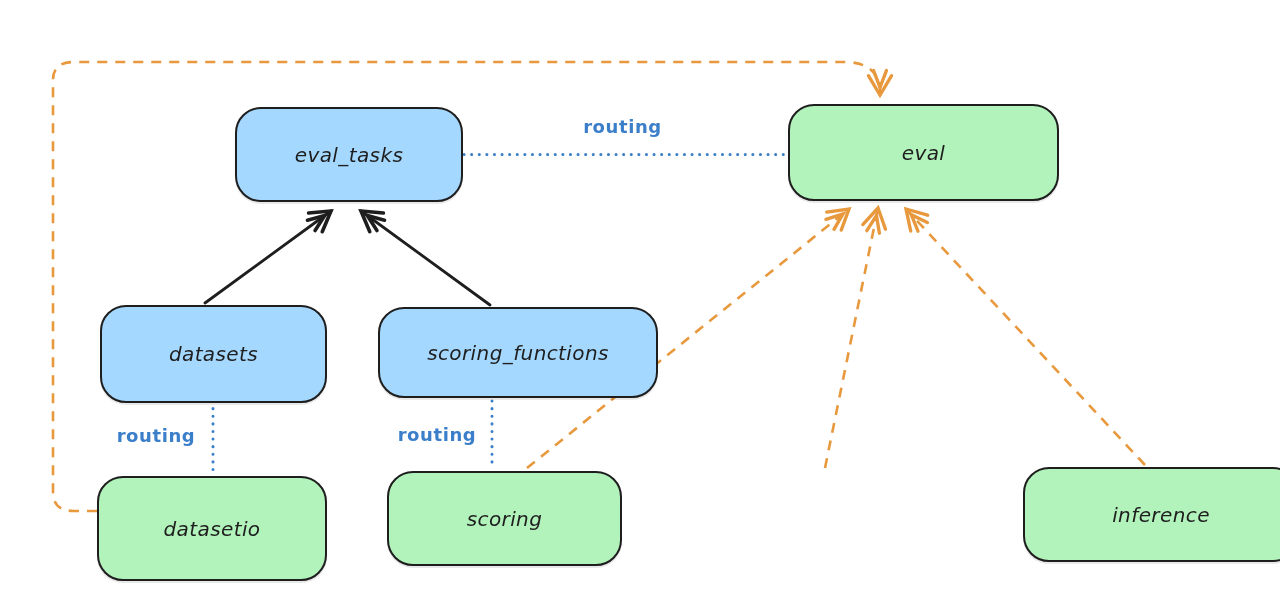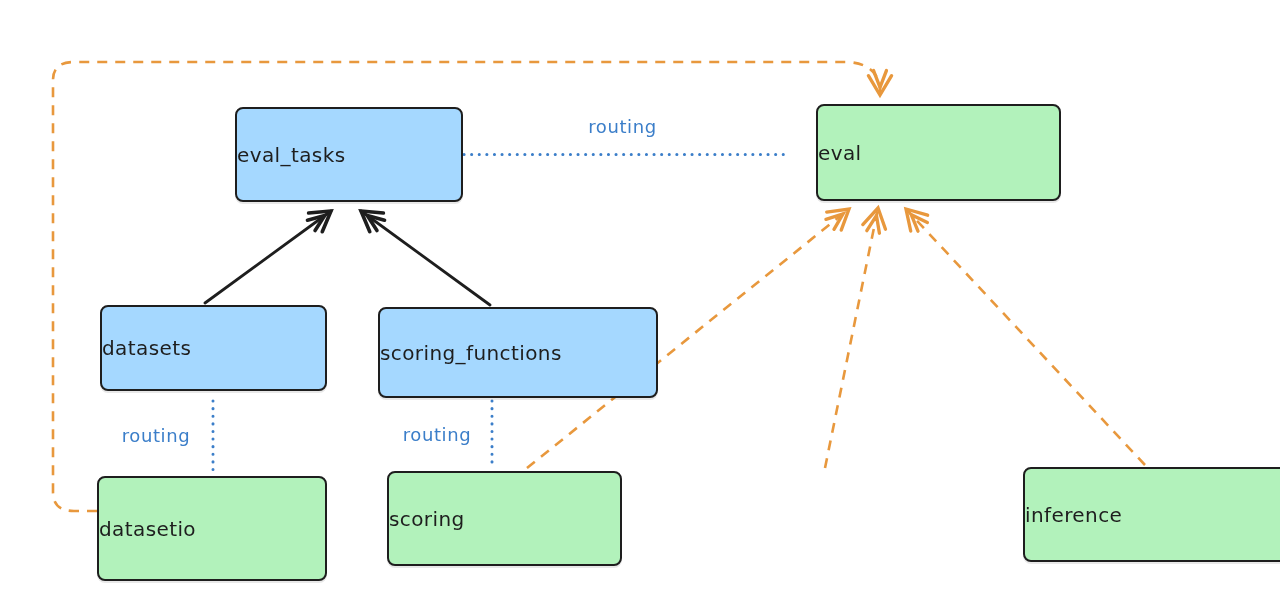--- a/index.html
+++ b/index.html
@@ -11,32 +11,33 @@
     --background:#ffffff;
   }
   *{box-sizing:border-box;margin:0;padding:0;}
   html,body{width:1280px;height:596px;background:var(--background);}
   body{font-family:"DejaVu Sans","Liberation Sans",sans-serif;}
   .canvas{position:relative;width:1280px;height:596px;background:var(--background);overflow:hidden;}
   .edges{position:absolute;left:0;top:0;width:1280px;height:596px;}
   .node{
     position:absolute;
     border:2.5px solid var(--node-stroke);
-    border-radius:8px;
-    display:flex;align-items:center;
+    border-radius:26px;
+    display:flex;align-items:center;justify-content:center;
     font-size:20px;color:var(--node-stroke);
     letter-spacing:0.4px;
     box-shadow:0 2px 0 rgba(30,30,30,0.10);
+    font-style:italic;
   }
   .node.blue{background:var(--blue-fill);}
   .node.green{background:var(--green-fill);}
   .edge-label{
     position:absolute;
     color:var(--blue-edge);
-    font-size:18px;font-weight:400;
+    font-size:18px;font-weight:700;
     letter-spacing:0.6px;
     text-align:center;
   }
   .edge-solid{stroke:var(--node-stroke);stroke-width:2.8;fill:none;stroke-linecap:round;}
   .edge-dotted{stroke:var(--blue-edge);stroke-width:3;fill:none;stroke-linecap:round;stroke-dasharray:0.1 7.5;}
   .edge-dashed{stroke:var(--orange-edge);stroke-width:2.6;fill:none;stroke-linecap:butt;stroke-dasharray:10 8;}
   .ah-black{stroke:var(--node-stroke);stroke-width:2.8;fill:none;stroke-linecap:round;}
   .ah-orange{stroke:var(--orange-edge);stroke-width:2.6;fill:none;stroke-linecap:round;}
 </style>
 </head>
@@ -66,25 +67,25 @@
     <path class="edge-dashed" d="M 97 511 L 74 511 Q 53 511 53 492 L 53 80 Q 53 62 74 62 L 848 62 Q 877 64 880 88 L 880 95" marker-end="url(#arrow-orange)"></path>
     <path class="edge-dashed" d="M 527 468 L 849 209" marker-end="url(#arrow-orange)"></path>
     <path class="edge-dashed" d="M 825 468 L 878 208" marker-end="url(#arrow-orange)"></path>
     <path class="edge-dashed" d="M 1145 465 L 906 209" marker-end="url(#arrow-orange)"></path>
   </svg>
 
   <div class="node blue" style="left:235px;top:107px;width:228px;height:95px;">
     <span>eval_tasks</span>
   </div>
 
-  <div class="node green" style="left:816px;top:104px;width:245px;height:97px;">
+  <div class="node green" style="left:788px;top:104px;width:271px;height:97px;">
     <span>eval</span>
   </div>
 
-  <div class="node blue" style="left:100px;top:305px;width:227px;height:86px;">
+  <div class="node blue" style="left:100px;top:305px;width:227px;height:98px;">
     <span>datasets</span>
   </div>
 
   <div class="node blue" style="left:378px;top:307px;width:280px;height:91px;">
     <span>scoring_functions</span>
   </div>
 
   <div class="node green" style="left:97px;top:476px;width:230px;height:105px;">
     <span>datasetio</span>
   </div>

